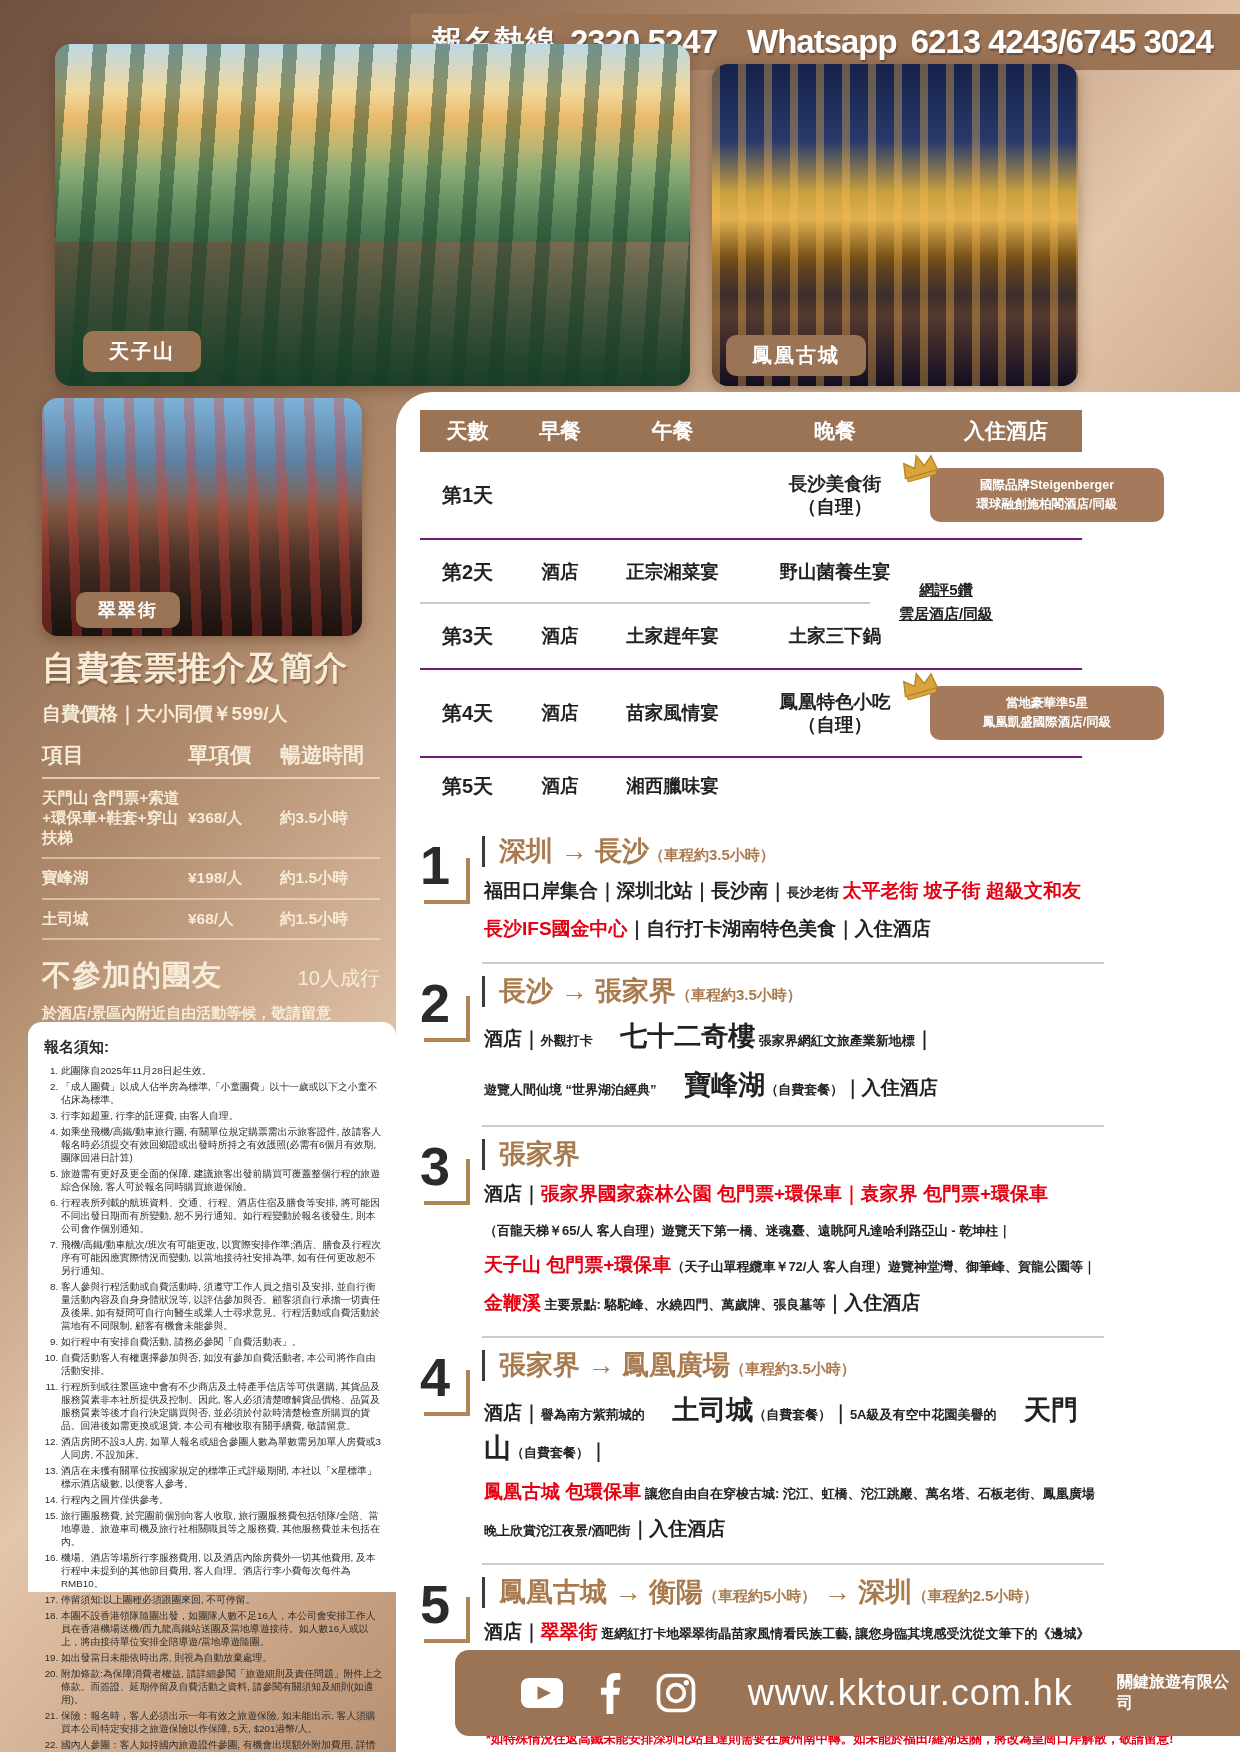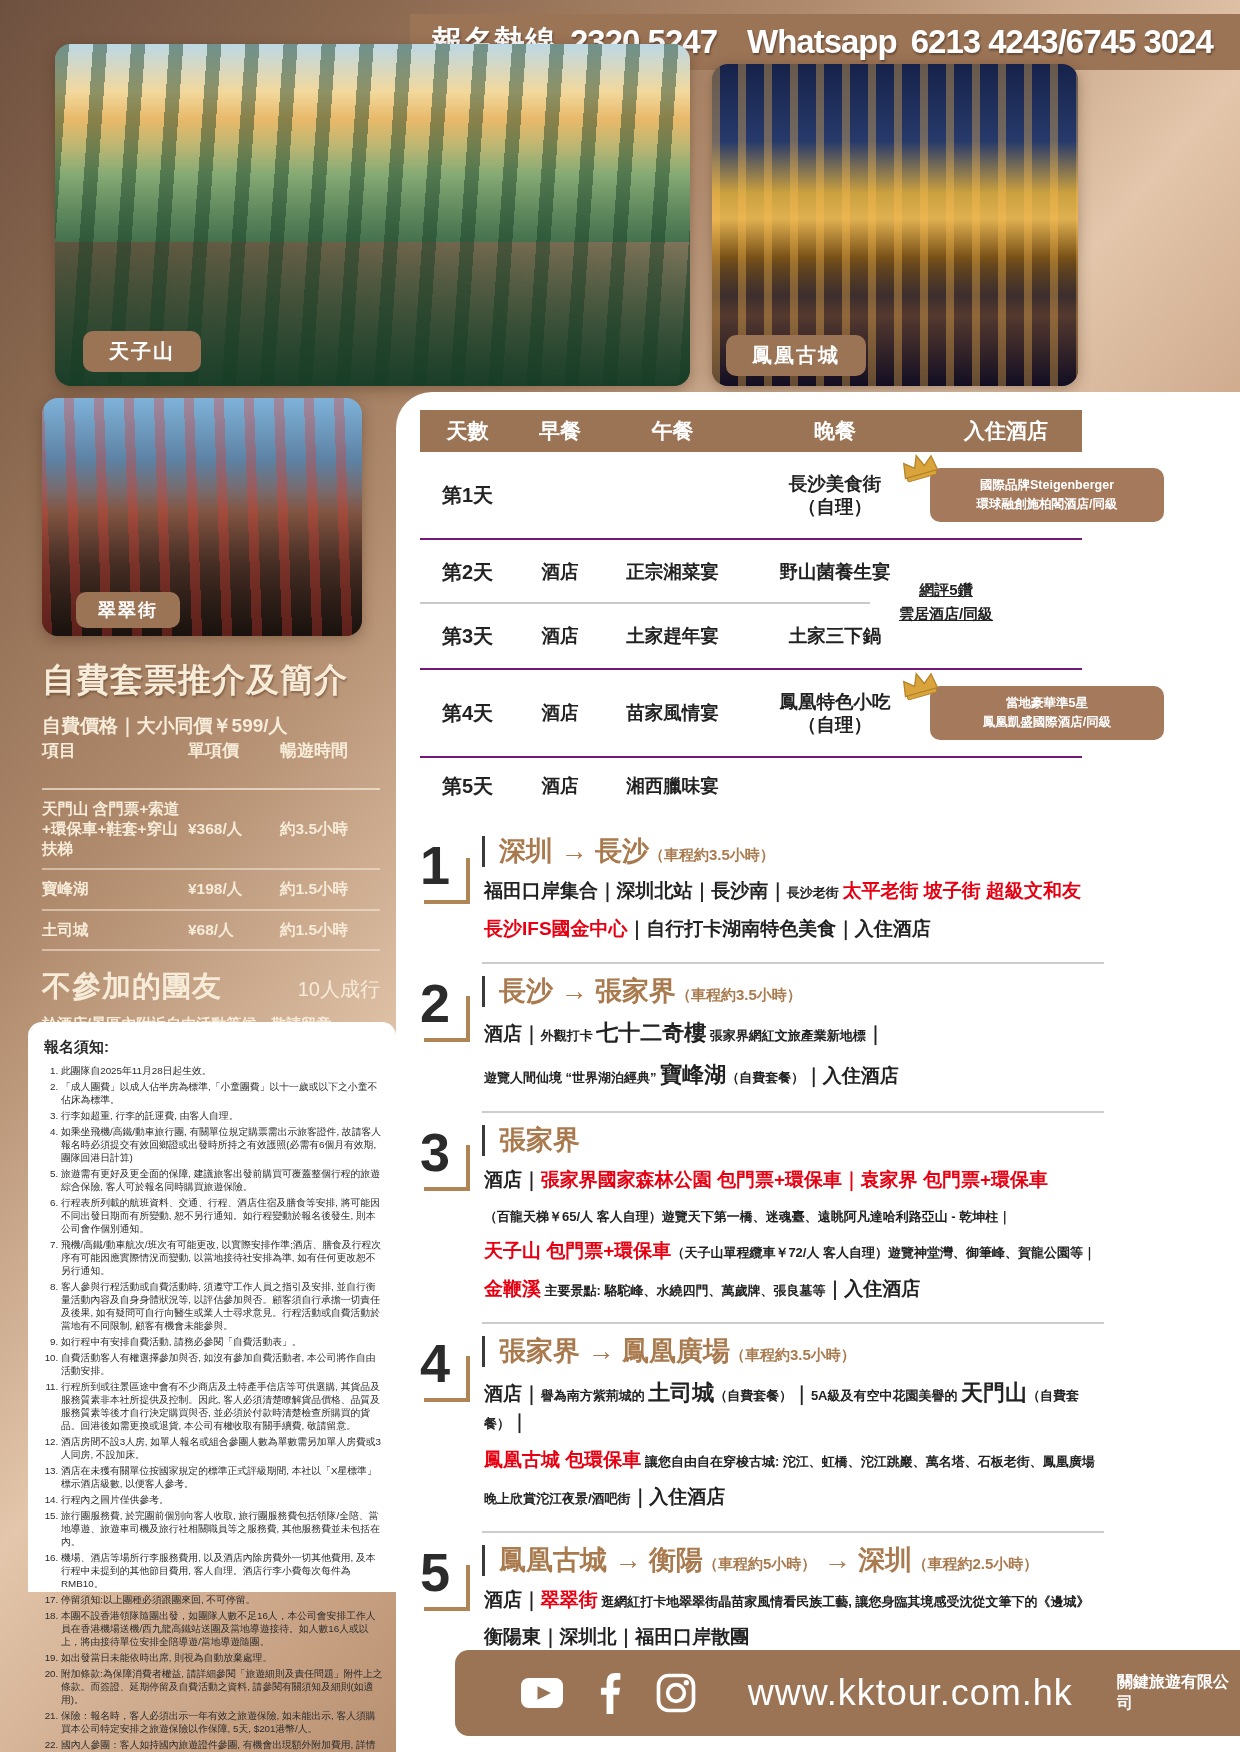--- a/index.html
+++ b/index.html
@@ -30,24 +30,24 @@
   #photo-cuicui::before{content:"";position:absolute;inset:0;
     background:repeating-linear-gradient(88deg,rgba(220,60,50,.35) 0 10px,rgba(0,0,0,0) 10px 30px),
     linear-gradient(180deg,rgba(0,0,0,0) 40%,rgba(0,0,0,.45) 100%);}
   .photo-chip{position:absolute;background:#9b7355;color:#fff;font-size:20px;font-weight:800;
     padding:7px 26px;border-radius:10px;letter-spacing:2px;}
   #chip-tianzi{left:28px;bottom:14px;}
   #chip-fenghuang{left:14px;bottom:10px;}
   #chip-cuicui{left:34px;bottom:8px;font-size:18px;padding:6px 22px;}
   
   #pkg{position:absolute;left:42px;top:646px;width:338px;color:#f7ecd9;}
-  .pkg-title{font-size:33px;font-weight:900;letter-spacing:1px;text-shadow:1px 2px 2px rgba(70,40,15,.4);margin-top:12px;}
+  .pkg-title{font-size:33px;font-weight:900;letter-spacing:1px;text-shadow:1px 2px 2px rgba(70,40,15,.4);}
   .pkg-priceline{font-size:19px;font-weight:800;margin-top:10px;}
-  .pkg-head{display:grid;grid-template-columns:1fr 92px 100px;font-size:17px;font-weight:800;
-    padding-bottom:26px;border-bottom:2px solid rgba(250,240,225,.65);}
+  .pkg-head{display:grid;grid-template-columns:1fr 92px 100px;font-size:21px;font-weight:800;
+    margin-top:14px;padding-bottom:8px;border-bottom:2px solid rgba(250,240,225,.65);}
   .pkg-row{display:grid;grid-template-columns:1fr 92px 100px;align-items:center;
     font-size:15.5px;font-weight:800;padding:9px 0;border-bottom:2px solid rgba(250,240,225,.5);line-height:1.3;}
   .pkg-row:last-child{border-bottom:2px solid rgba(250,240,225,.5);}
   .np-row{display:flex;justify-content:space-between;align-items:baseline;margin-top:16px;}
   .np-title{font-size:29px;font-weight:900;letter-spacing:1px;}
   .np-min{font-size:20px;font-weight:400;}
   .np-note{font-size:15px;font-weight:700;margin-top:8px;}
   .np-fine{font-size:10.8px;font-weight:600;margin-top:8px;line-height:1.45;}
   
   #signup{position:absolute;left:28px;top:1022px;width:368px;height:570px;background:#fff;
@@ -87,21 +87,21 @@
   .sec-num::after{content:"";position:absolute;left:4px;top:34px;width:42px;height:42px;
     border-right:4px solid #b08556;border-bottom:4px solid #b08556;}
   .sec-body{flex:1;padding:12px 0 14px 0;}
   .sec.with-sep .sec-body{border-top:2px solid #cccccc;}
   .sec-title{margin:0;border-left:3px solid #3a3a3a;padding-left:14px;line-height:1.15;}
   .t{color:#a97a4e;font-size:27px;font-weight:800;}
   .d{color:#a97a4e;font-size:15px;font-weight:700;}
   .line{margin:11px 0 0 2px;line-height:1.4;}
   .seg-b{font-size:19px;font-weight:700;color:#222;}
   .seg-s{font-size:13px;font-weight:700;color:#222;}
-  .seg-xl{font-size:22px;font-weight:700;color:#222;}
+  .seg-xl{font-size:27px;font-weight:700;color:#222;margin-left:24px;}
   .seg-r{font-size:19px;font-weight:800;color:#e60012;}
   
   #rednotes{margin:12px 0 0 66px;}
   #rednotes p{margin:0 0 3px 0;font-size:12.5px;font-weight:700;color:#e60012;line-height:1.45;}
   
   #footer{position:absolute;left:59px;right:0;top:1258px;height:86px;background:#9b7355;
     border-radius:14px 0 0 14px;display:flex;align-items:center;gap:26px;padding-left:66px;}
   .soc{width:42px;height:42px;display:flex;align-items:center;justify-content:center;}
   .foot-url{color:#fff;font-size:36px;font-weight:500;letter-spacing:1px;margin-left:26px;}
   .foot-co{color:#fff;font-size:16px;font-weight:700;margin-left:18px;}

